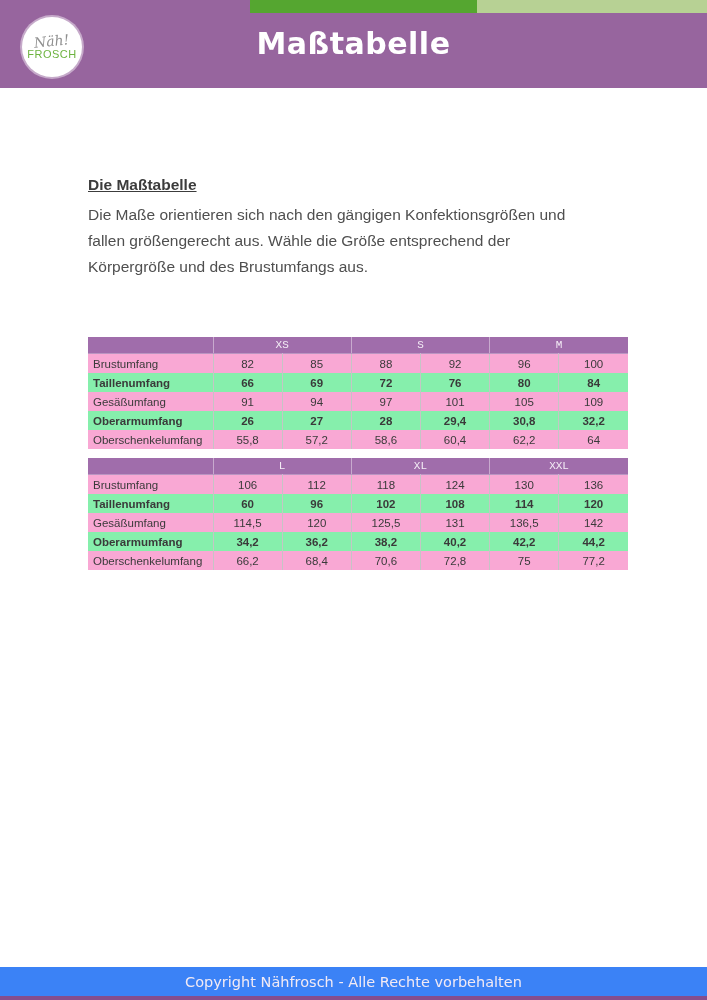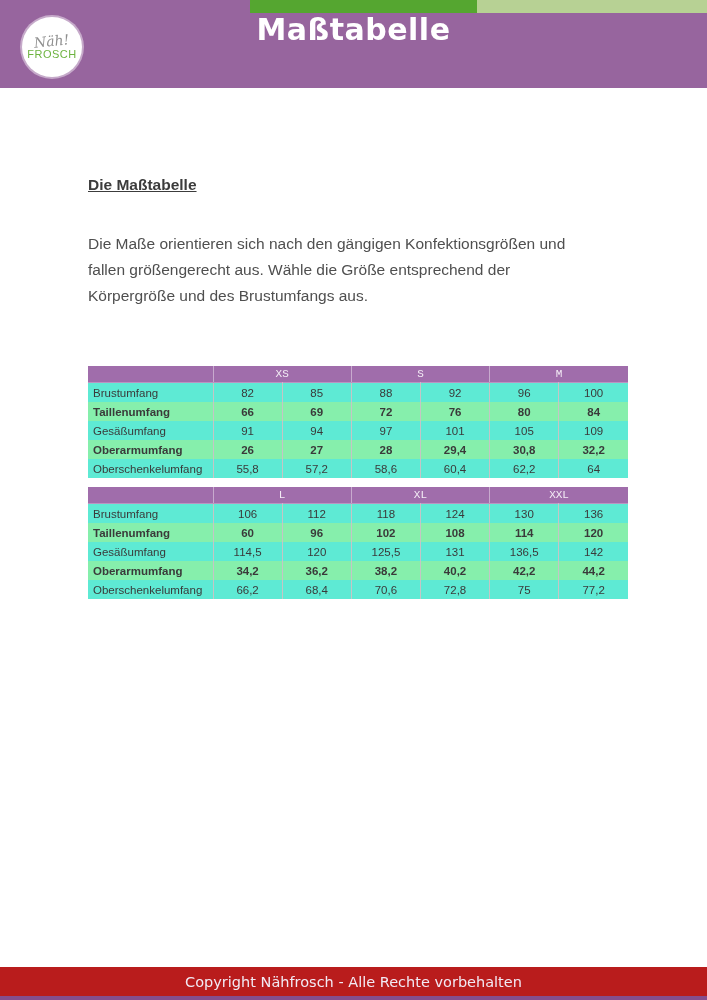--- a/index.html
+++ b/index.html
@@ -24,21 +24,21 @@
     position: absolute;
     top: 0; left: 250px; right: 0;
     height: 13px;
     display: flex;
   }
   .green-dark { width: 227px; background: #55a630; }
   .green-light { flex: 1; background: #b7d194; }
   .page-title {
     position: absolute;
     left: 0; right: 0;
-    top: 12px;
+    top: 26px;
     margin: 0;
     text-align: center;
     color: #ffffff;
     font-family: "DejaVu Sans", sans-serif;
     font-size: 30px;
     font-weight: bold;
     letter-spacing: 0.5px;
   }
   .logo {
     position: absolute;
@@ -77,21 +77,21 @@
   }
   .section-heading {
     margin: 87px 0 0 0;
     font-size: 15.5px;
     line-height: 20px;
     font-weight: bold;
     color: #3c3c3c;
     text-decoration: underline;
   }
   .intro-paragraph {
-    margin: 36px 0 0 0;
+    margin: 7px 0 0 0;
     max-width: 497px;
     font-size: 15.5px;
     line-height: 26px;
     color: #4f4f4f;
   }
   .tables-wrap { margin-top: 57px; }
 
   
   table.mtable {
     border-collapse: collapse;
@@ -117,30 +117,30 @@
   .mtable tbody td {
     height: 19px;
     text-align: center;
     border-left: 1px solid #c5c5c5;
   }
   .mtable tbody td.label {
     text-align: left;
     padding-left: 5px;
     border-left: none;
   }
-  .mtable tr.gray { background: #5eead4; }
+  .mtable tr.gray { background: #f9a8d4; }
   .mtable tr.white { background: #86efac; }
   .mtable tr.bold { font-weight: bold; }
 
   
   .footer {
     position: absolute;
     left: 0; right: 0; bottom: 0;
     height: 29px;
-    background: #b91c1c;
+    background: #3b82f6;
     border-bottom: 4px solid #854e8d;
     display: flex;
     align-items: center;
     justify-content: center;
   }
   .footer span {
     color: #f2eaf4;
     font-family: "DejaVu Sans", sans-serif;
     font-size: 14.5px;
   }

